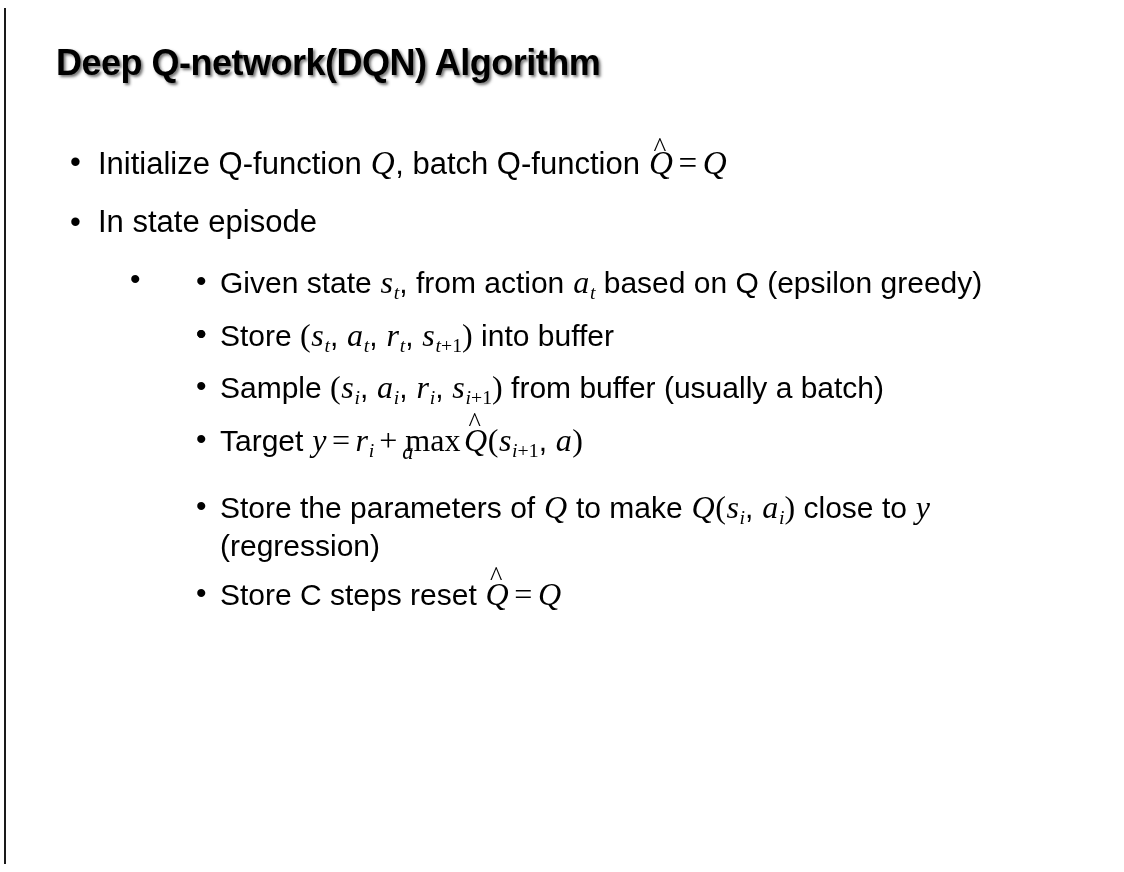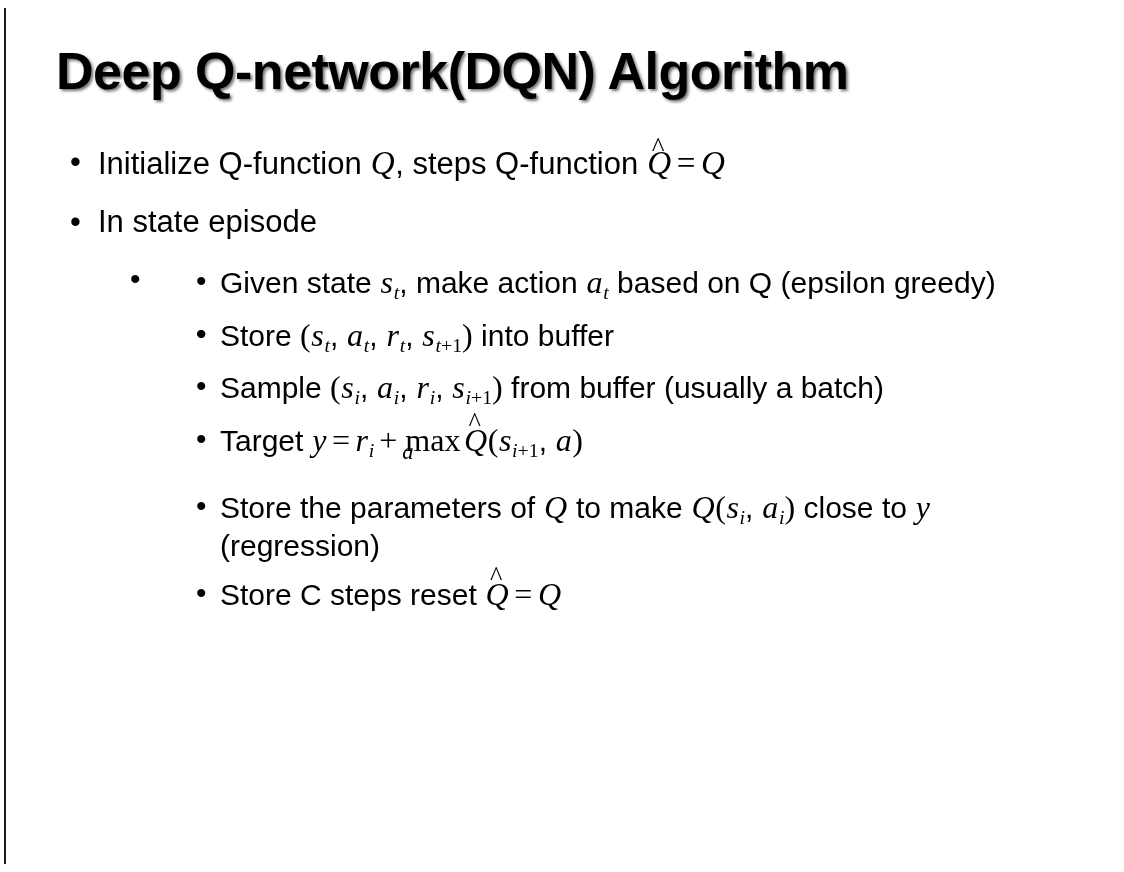--- a/index.html
+++ b/index.html
@@ -31,21 +31,21 @@
     width: 2px;
     height: 856px;
     background: #1a1a1a;
   }
 
   
   #title {
     position: absolute;
     left: 56px;
     top: 44px;
-    font-size: 52px;
+    font-size: 36px;
     font-weight: bold;
     letter-spacing: -0.5px;
     line-height: 1.05;
     white-space: nowrap;
     text-shadow: 2px 2px 3px rgba(90, 90, 90, 0.85);
   }
 
   
   #body {
     position: absolute;
@@ -167,35 +167,35 @@
 <div id="slide">
 
   <div id="left-edge-rule"></div>
 
   <div id="title">Deep Q-network(DQN) Algorithm</div>
 
   <div id="body">
 
     <div class="bullet lvl1">
       <span class="marker">•</span>
-      <span class="txt"><span>Initialize Q-function </span><span class="mi">Q</span><span>, steps Q-function </span><span class="hat mi"><span>Q</span><span class="hatmark">^</span></span><span class="mrel">=</span><span class="mi">Q</span></span>
+      <span class="txt"><span>Initialize Q-function </span><span class="mi">Q</span><span>, batch Q-function </span><span class="hat mi"><span>Q</span><span class="hatmark">^</span></span><span class="mrel">=</span><span class="mi">Q</span></span>
     </div>
 
     <div class="bullet lvl1">
       <span class="marker">•</span>
       <span class="txt">In state episode</span>
     </div>
 
     <div class="bullet lvl2">
       <span class="marker">•</span>
     </div>
 
     <div class="bullet lvl3">
       <span class="marker">•</span>
-      <span class="txt"><span>Given state </span><span class="mi">s</span><span class="sub">t</span><span>, make action </span><span class="mi">a</span><span class="sub">t</span><span> based on Q (epsilon greedy)</span></span>
+      <span class="txt"><span>Given state </span><span class="mi">s</span><span class="sub">t</span><span>, from action </span><span class="mi">a</span><span class="sub">t</span><span> based on Q (epsilon greedy)</span></span>
     </div>
 
     <div class="bullet lvl3">
       <span class="marker">•</span>
     </div>
 
     <div class="bullet lvl3">
       <span class="marker">•</span>
       <span class="txt"><span>Store </span><span class="mo">(</span><span class="mi">s</span><span class="sub">t</span><span>, </span><span class="mi">a</span><span class="sub">t</span><span>, </span><span class="mi">r</span><span class="sub">t</span><span>, </span><span class="mi">s</span><span class="sub"><span>t</span><span class="up">+1</span></span><span class="mo">)</span><span> into buffer</span></span>
     </div>

